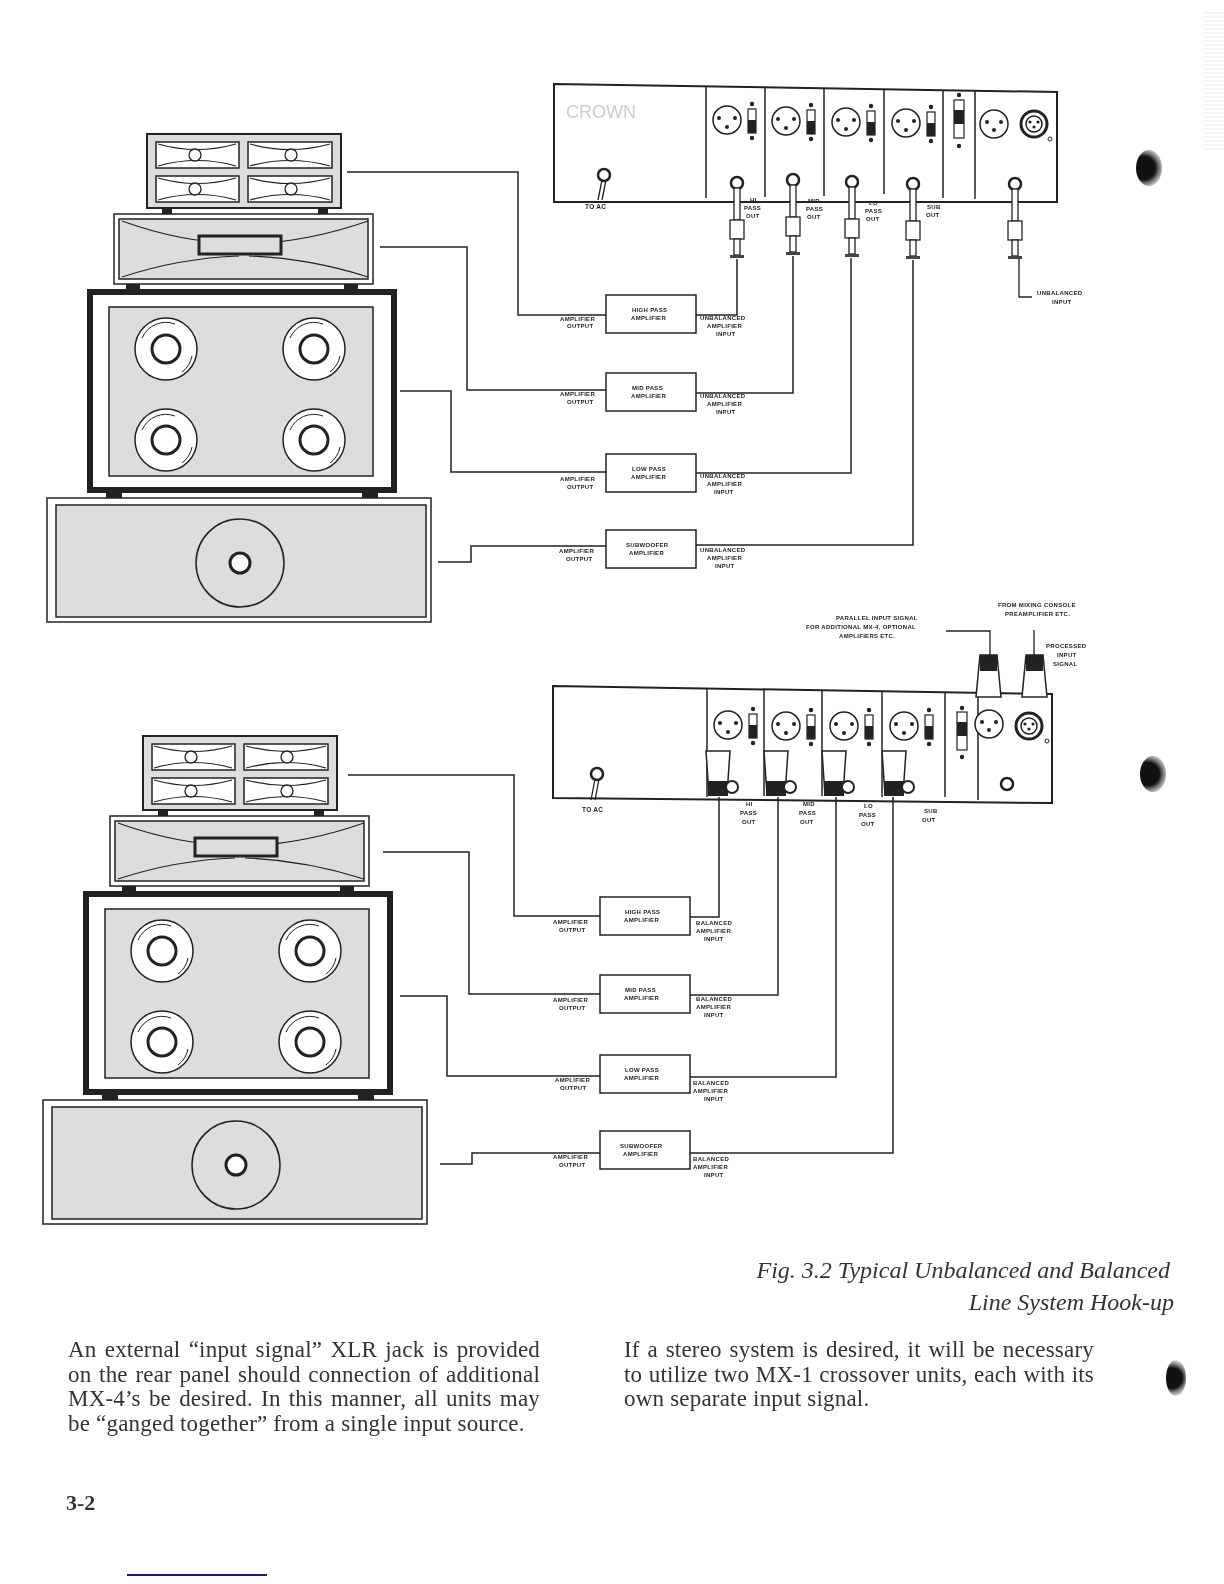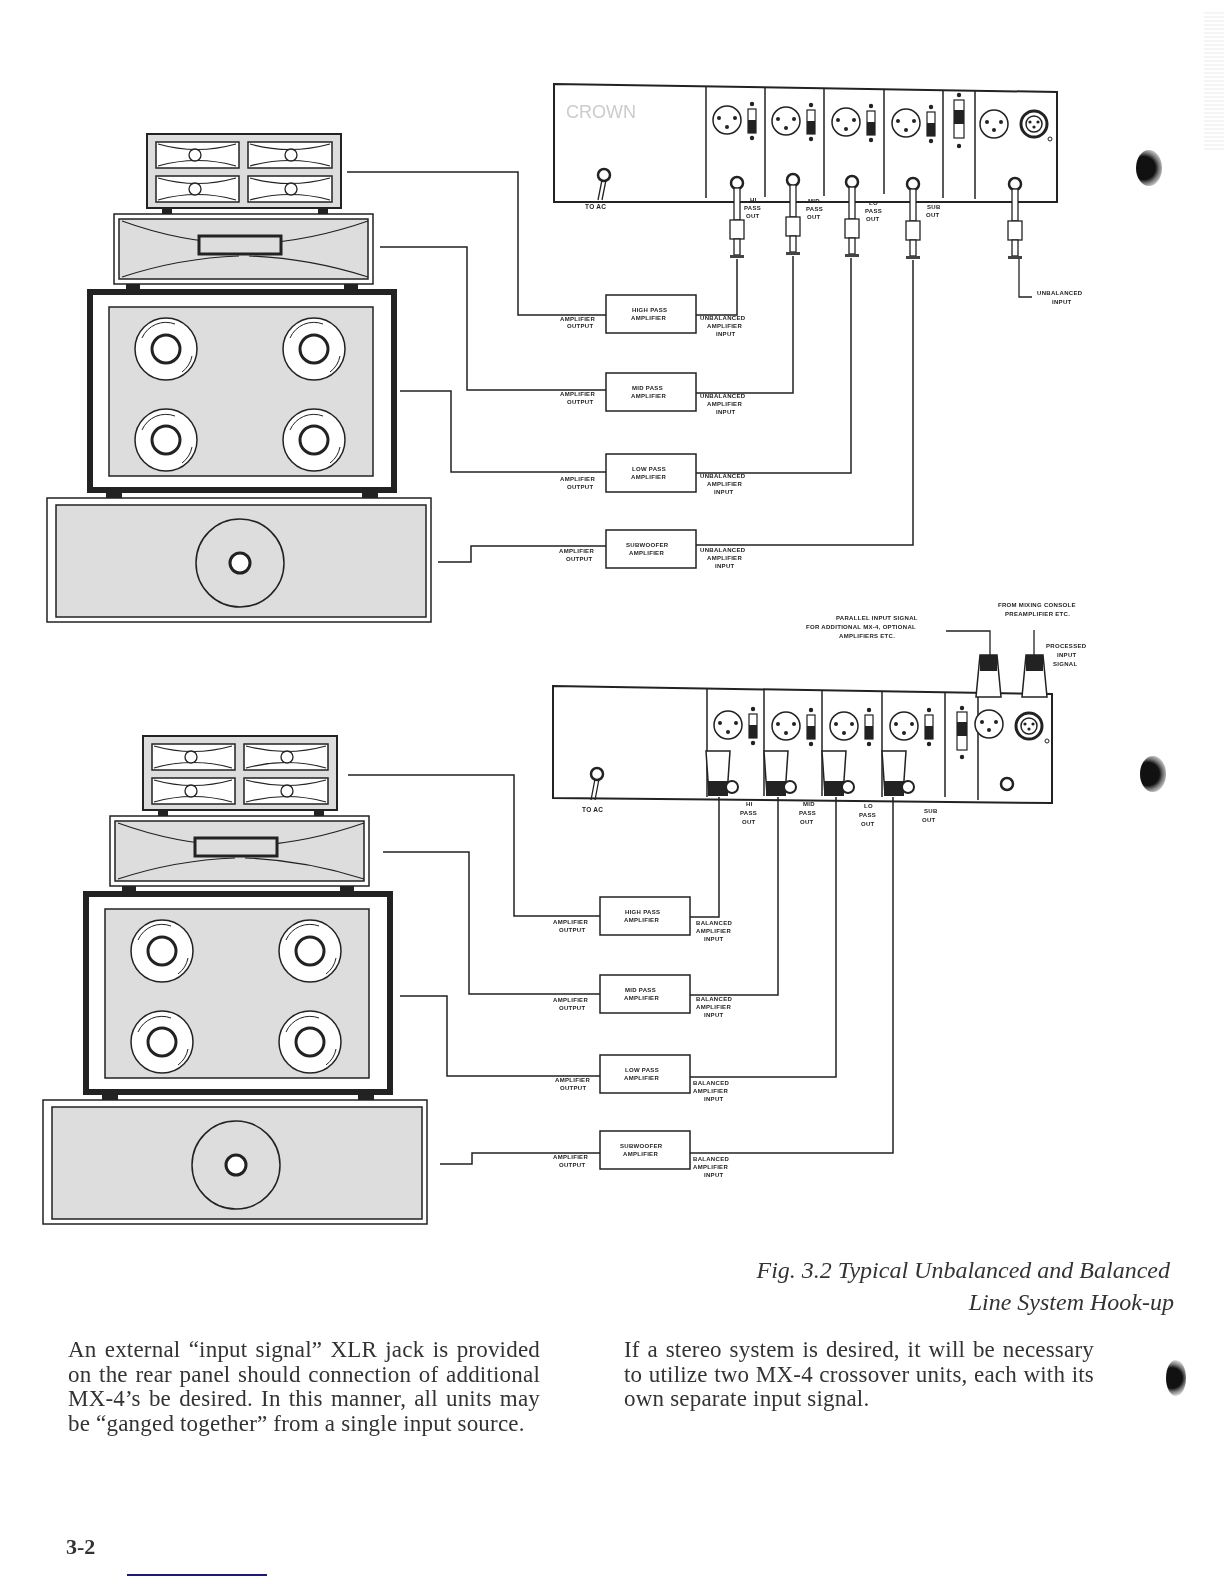--- a/index.html
+++ b/index.html
@@ -6,21 +6,21 @@
   body{width:1224px;height:1584px;position:relative;overflow:hidden;font-family:"Liberation Serif",serif;color:#2a2a2a;}
   svg.diagram{position:absolute;left:0;top:0;width:1224px;height:1240px;}
   .lbl{font-family:"Liberation Sans",sans-serif;font-weight:bold;font-size:6.5px;fill:#222;letter-spacing:.3px;}
   .lbl-sm{font-family:"Liberation Sans",sans-serif;font-weight:bold;font-size:6px;fill:#222;letter-spacing:.3px;}
   .caption{position:absolute;left:0;width:1224px;top:1254px;text-align:right;font-style:italic;font-size:24px;line-height:32px;color:#333;}
   .caption .l1{position:relative;left:-54px;}
   .caption .l2{position:relative;left:-50px;}
   .para{position:absolute;top:1338px;font-size:23px;line-height:24.5px;text-align:justify;color:#333;letter-spacing:.2px;}
   .para.left{left:68px;width:472px;}
   .para.right{left:624px;width:470px;}
-  .pagenum{position:absolute;left:66px;top:1534px;font-weight:bold;font-size:22px;color:#333;}
+  .pagenum{position:absolute;left:66px;top:1490px;font-weight:bold;font-size:22px;color:#333;}
   .footer-rule{position:absolute;left:127px;top:1574px;width:140px;height:2px;background:#1a1a7a;}
   .punch{position:absolute;width:26px;height:36px;border-radius:50%;background:radial-gradient(circle at 30% 50%,#111 0 45%,#777 60%,#ddd 80%,transparent 81%);}
   .edge-noise{position:absolute;right:0;top:10px;width:20px;height:140px;background:repeating-linear-gradient(0deg,#eee 0 2px,#fff 2px 4px);opacity:.6;}
 </style>
 </head>
 <body>
 
 <div class="edge-noise"></div>
 <div class="punch" style="left:1136px;top:150px;"></div>
 <div class="punch" style="left:1140px;top:756px;"></div>
@@ -386,16 +386,16 @@
     </g>
   </g>
 </svg>
 
 <div class="caption">
   <div class="l1">Fig. 3.2  Typical Unbalanced and Balanced</div>
   <div class="l2">Line System Hook-up</div>
 </div>
 
 <div class="para left">An external “input signal” XLR jack is provided on the rear panel should connection of additional MX-4’s be desired. In this manner, all units may be “ganged together” from a single input source.</div>
-<div class="para right">If a stereo system is desired, it will be necessary to utilize two MX-4 crossover units, each with its own separate input signal.</div>
+<div class="para right">If a stereo system is desired, it will be necessary to utilize two MX-1 crossover units, each with its own separate input signal.</div>
 
 <div class="pagenum">3-2</div>
 <div class="footer-rule"></div>
 
 </body></html>

